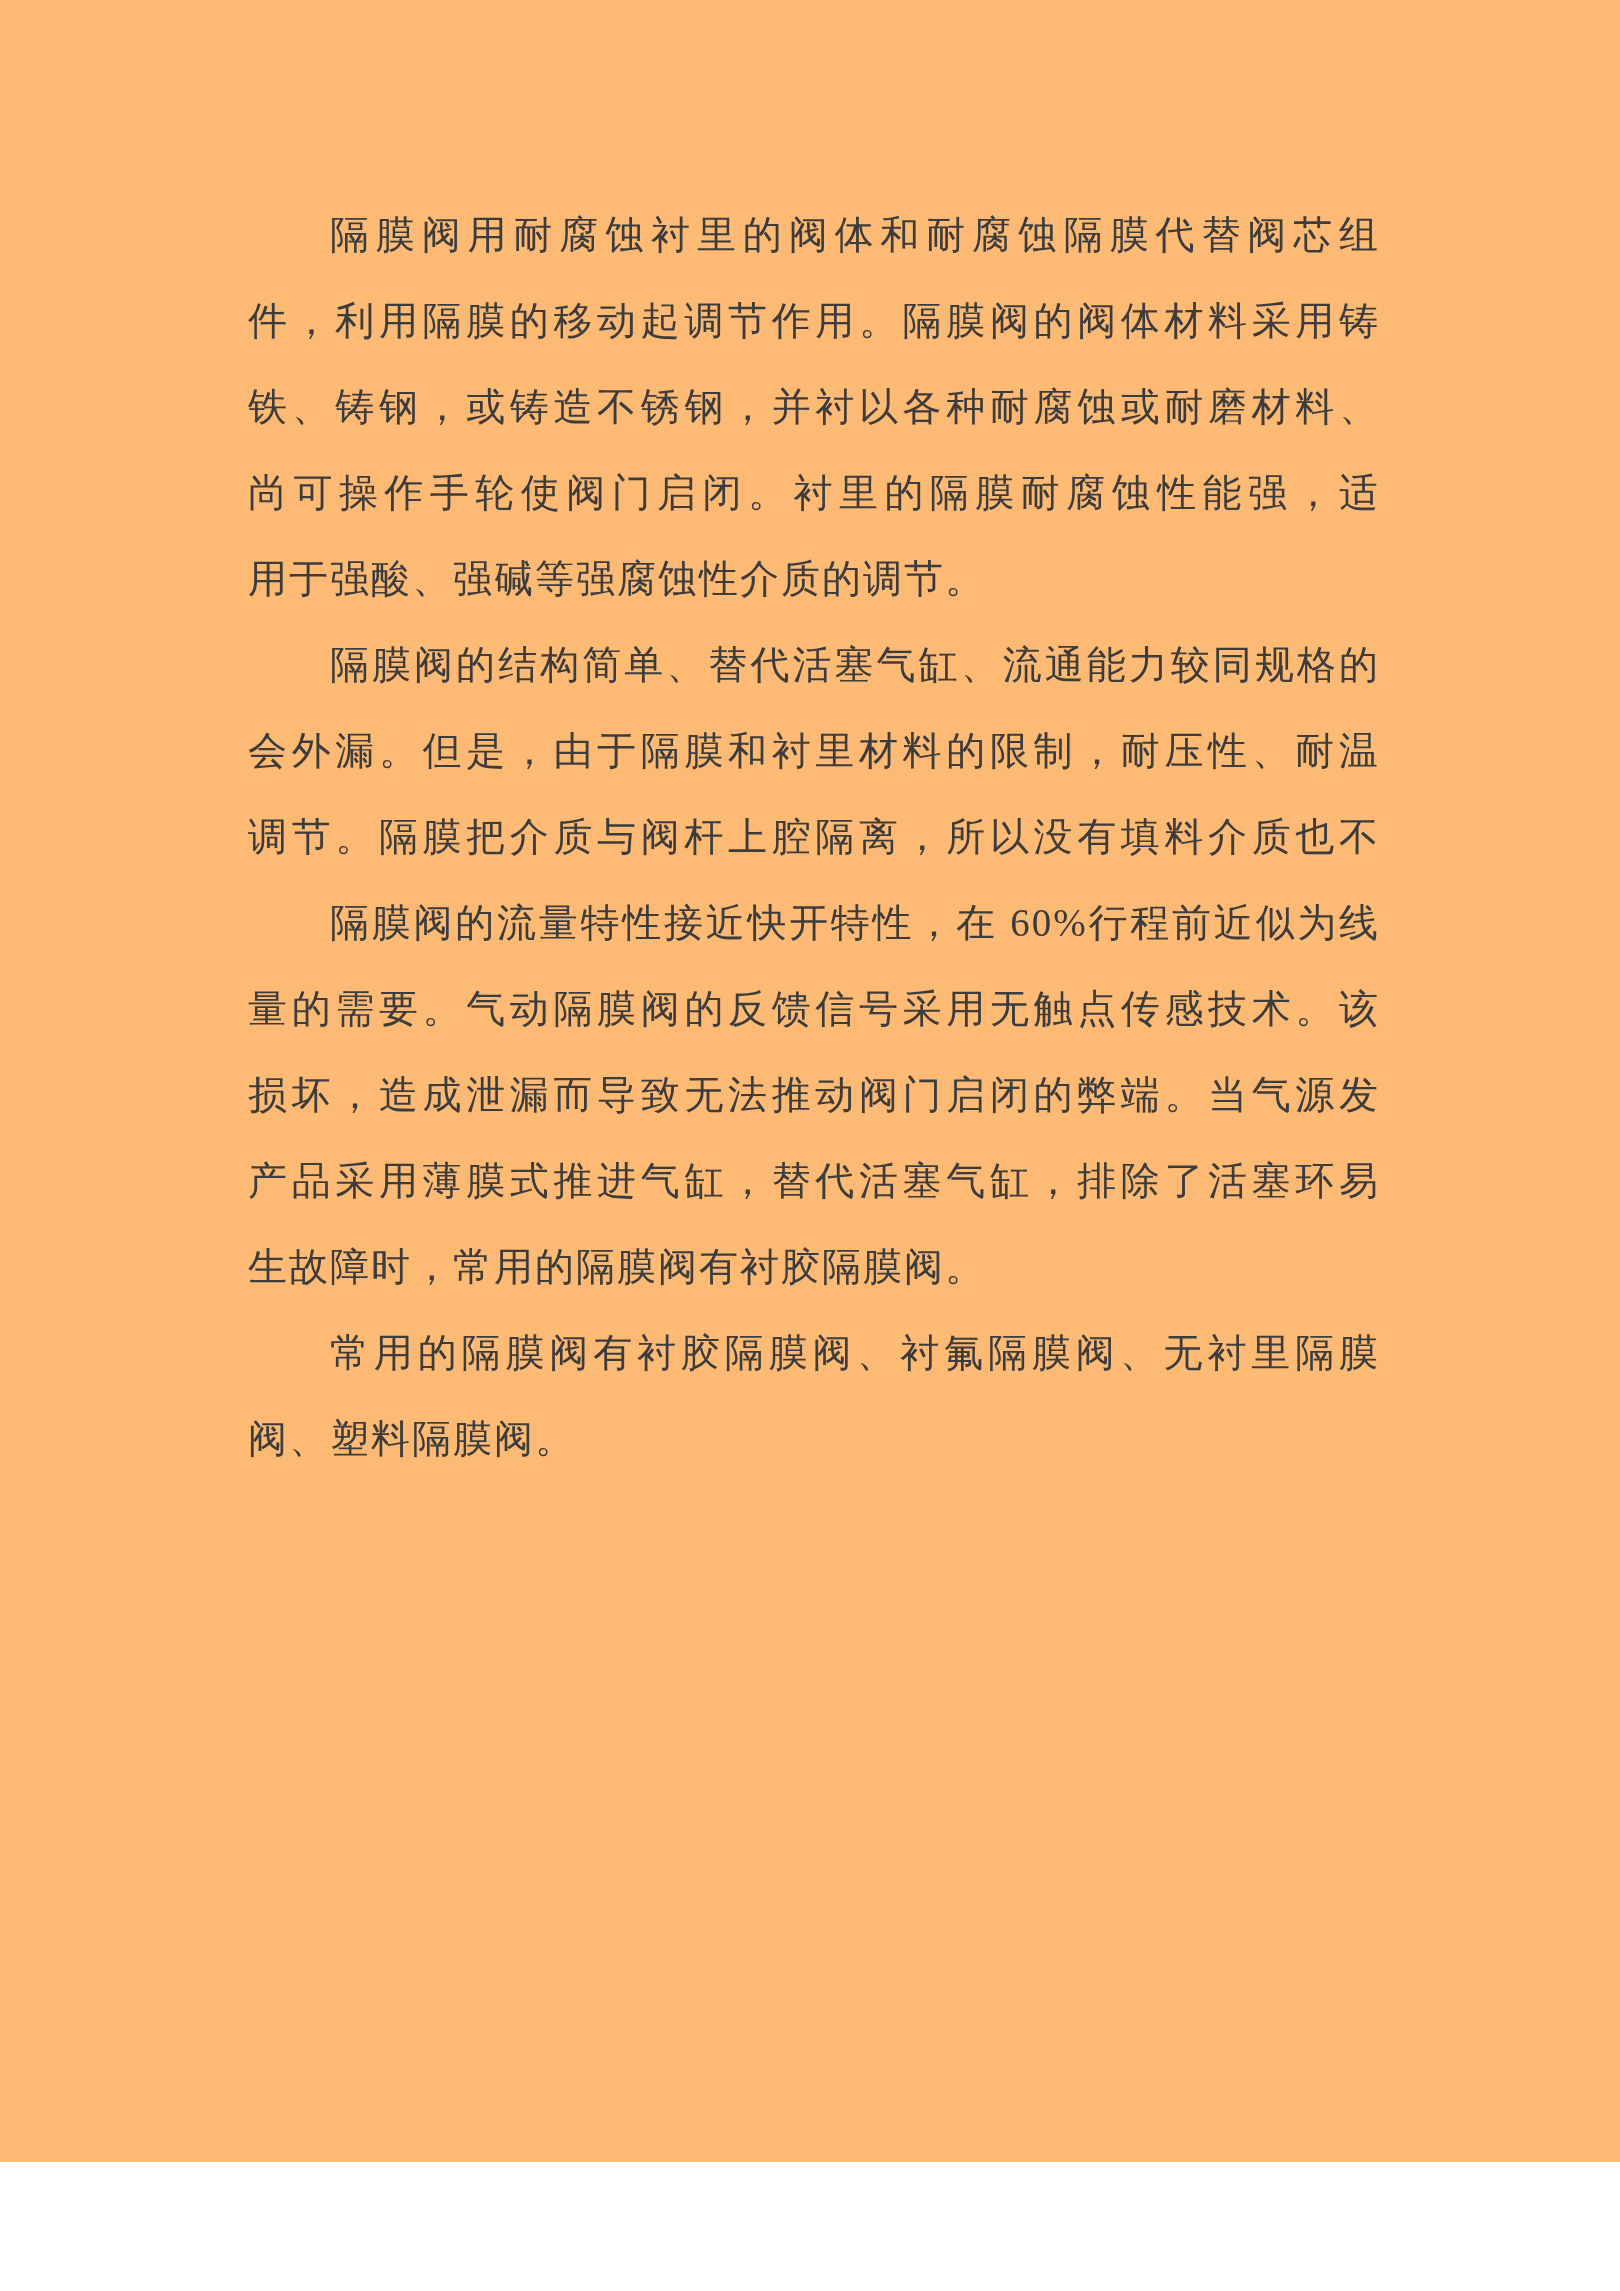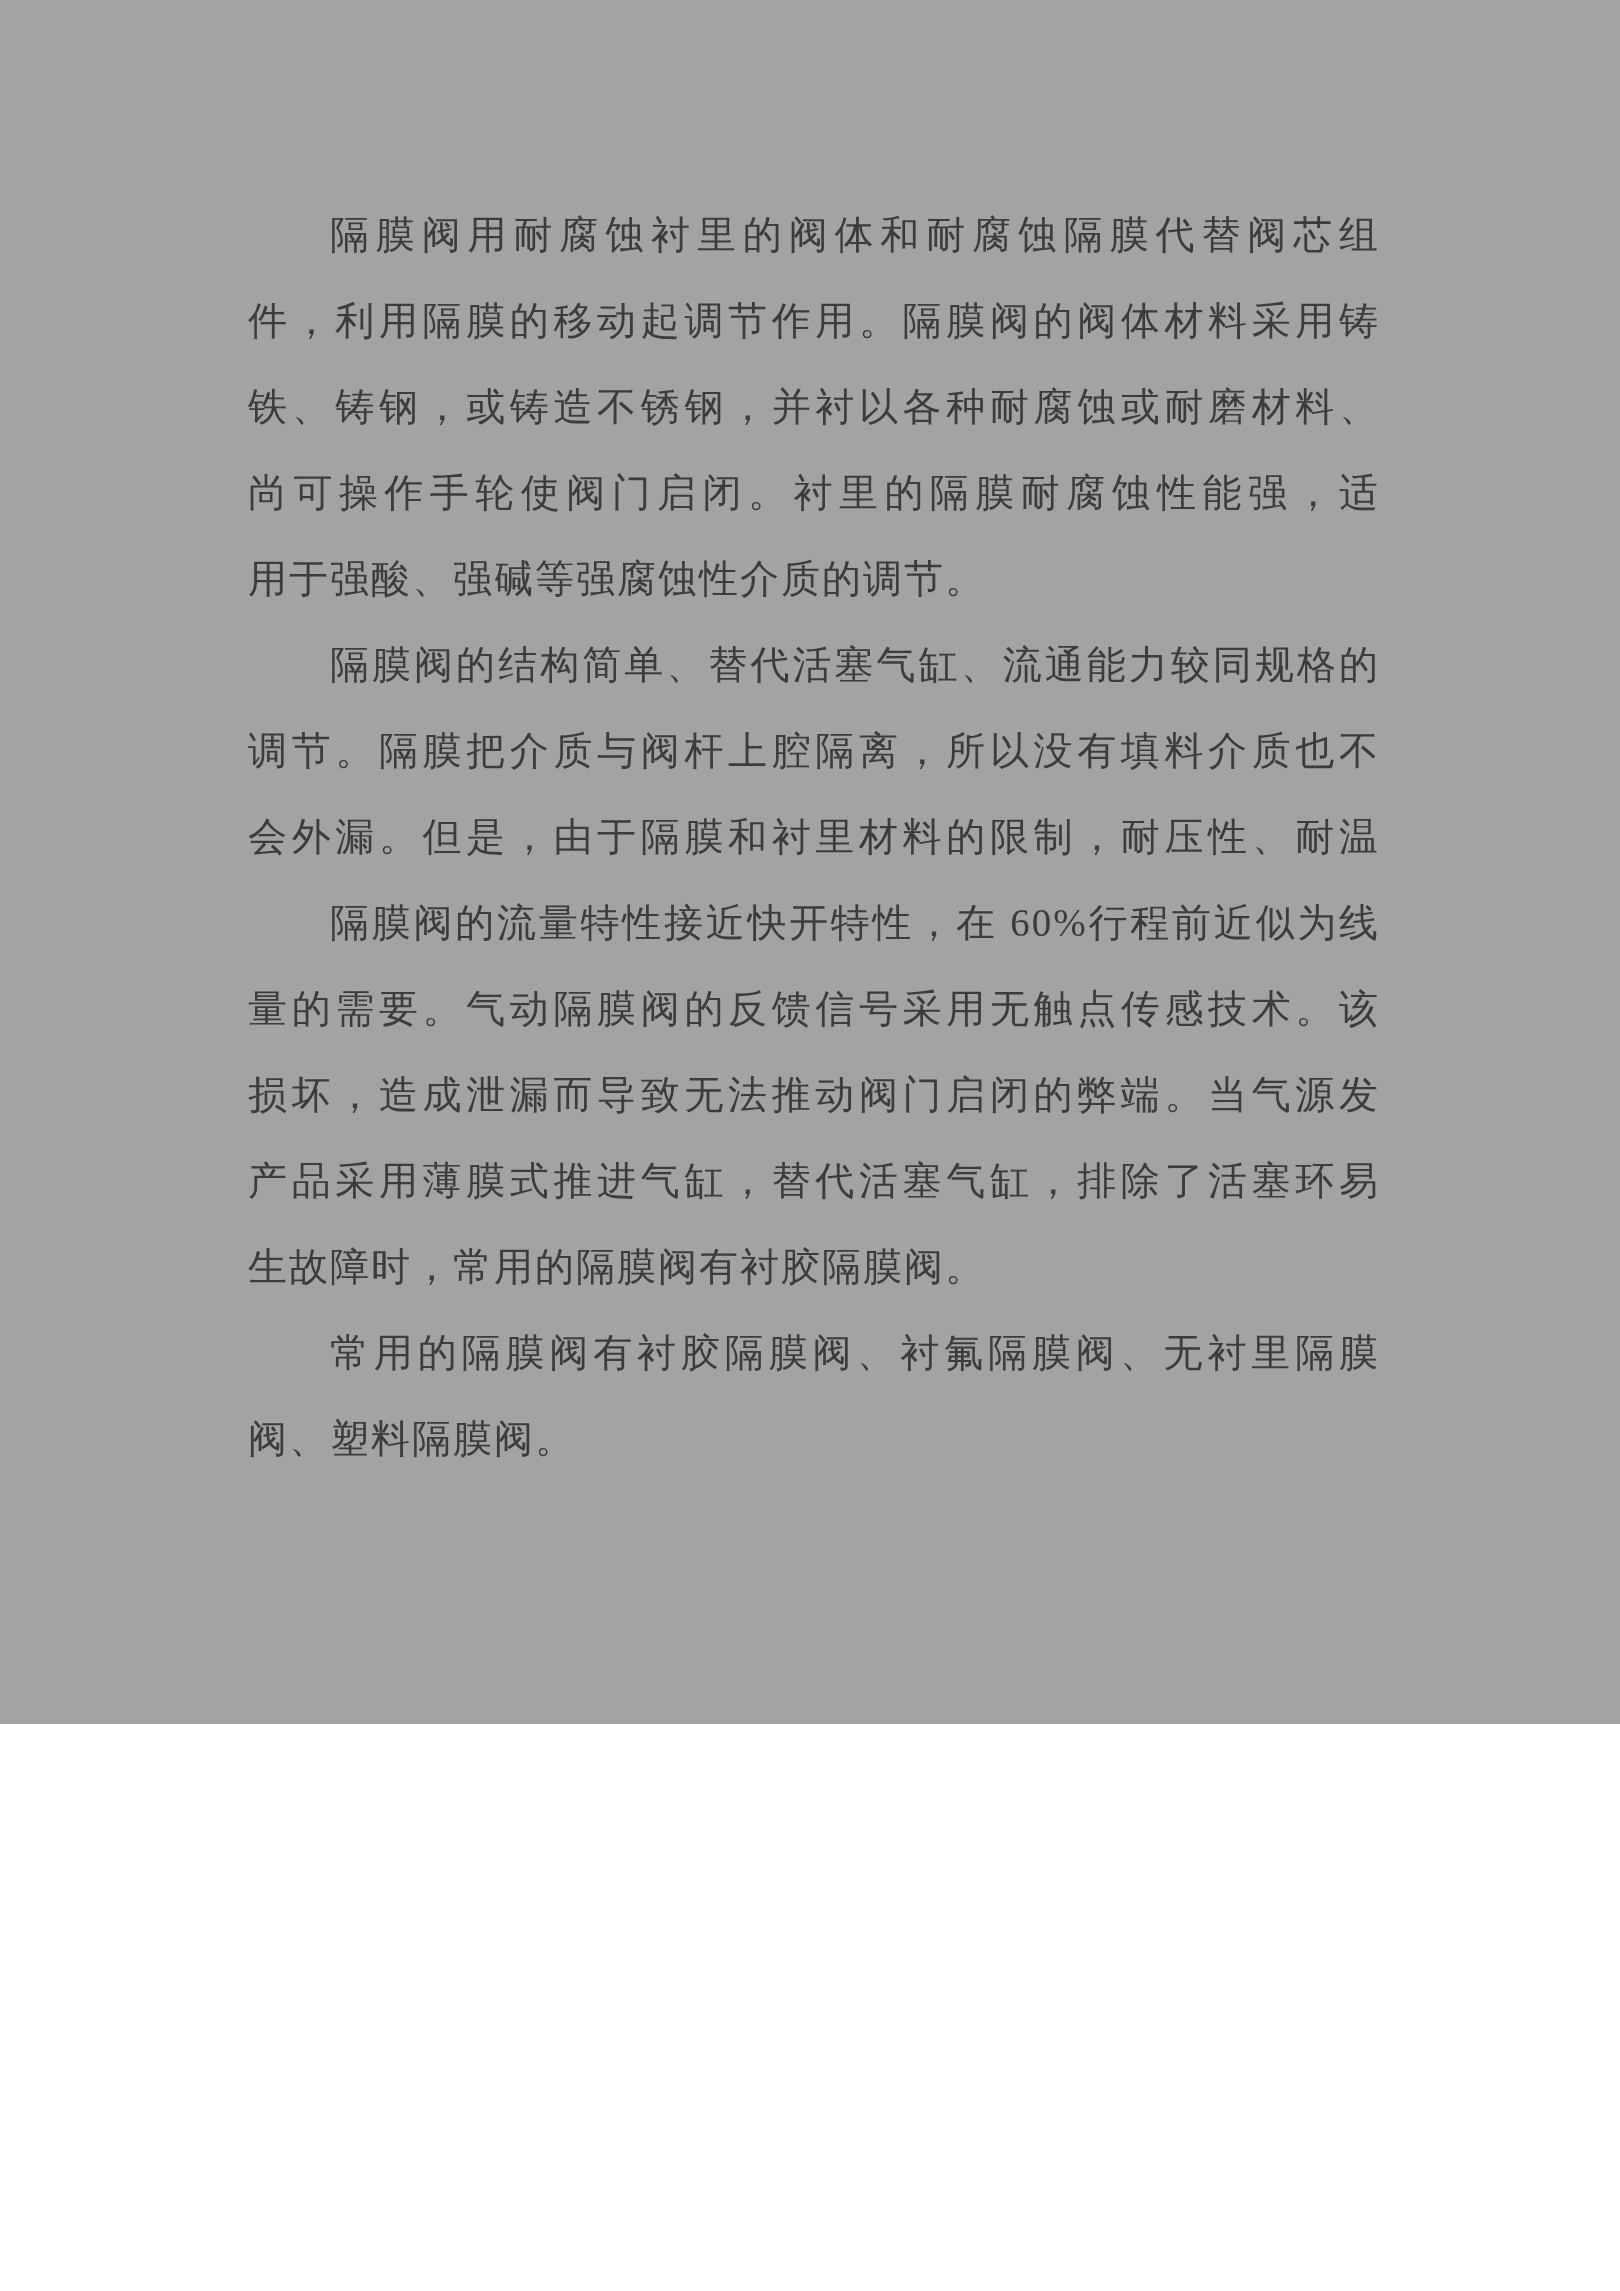--- a/index.html
+++ b/index.html
@@ -3,22 +3,22 @@
 <meta charset="utf-8">
 <style>
   html, body {
     margin: 0;
     padding: 0;
     background: #ffffff;
   }
   .page {
     position: relative;
     width: 1620px;
-    height: 1724px;
-    background: #a3a3a3;
+    height: 2162px;
+    background: #fdba74;
     overflow: hidden;
     font-family: "Liberation Serif", "DejaVu Serif", serif;
   }
   .text-block {
     position: absolute;
     left: 248px;
     top: 192px;
     width: 1132px;
   }
   .para {
@@ -54,22 +54,22 @@
     <div class="para">
       <div class="line first justify">隔膜阀用耐腐蚀衬里的阀体和耐腐蚀隔膜代替阀芯组</div>
       <div class="line justify">件，利用隔膜的移动起调节作用。隔膜阀的阀体材料采用铸</div>
       <div class="line justify">铁、铸钢，或铸造不锈钢，并衬以各种耐腐蚀或耐磨材料、</div>
       <div class="line justify">尚可操作手轮使阀门启闭。衬里的隔膜耐腐蚀性能强，适</div>
       <div class="line">用于强酸、强碱等强腐蚀性介质的调节。</div>
     </div>
 
     <div class="para">
       <div class="line first justify">隔膜阀的结构简单、替代活塞气缸、流通能力较同规格的</div>
+      <div class="line justify">会外漏。但是，由于隔膜和衬里材料的限制，耐压性、耐温</div>
       <div class="line justify">调节。隔膜把介质与阀杆上腔隔离，所以没有填料介质也不</div>
-      <div class="line justify">会外漏。但是，由于隔膜和衬里材料的限制，耐压性、耐温</div>
     </div>
 
     <div class="para">
       <div class="line first justify">隔膜阀的流量特性接近快开特性，在 60%行程前近似为线</div>
       <div class="line justify">量的需要。气动隔膜阀的反馈信号采用无触点传感技术。该</div>
       <div class="line justify">损坏，造成泄漏而导致无法推动阀门启闭的弊端。当气源发</div>
       <div class="line justify">产品采用薄膜式推进气缸，替代活塞气缸，排除了活塞环易</div>
       <div class="line">生故障时，常用的隔膜阀有衬胶隔膜阀。</div>
     </div>
 

